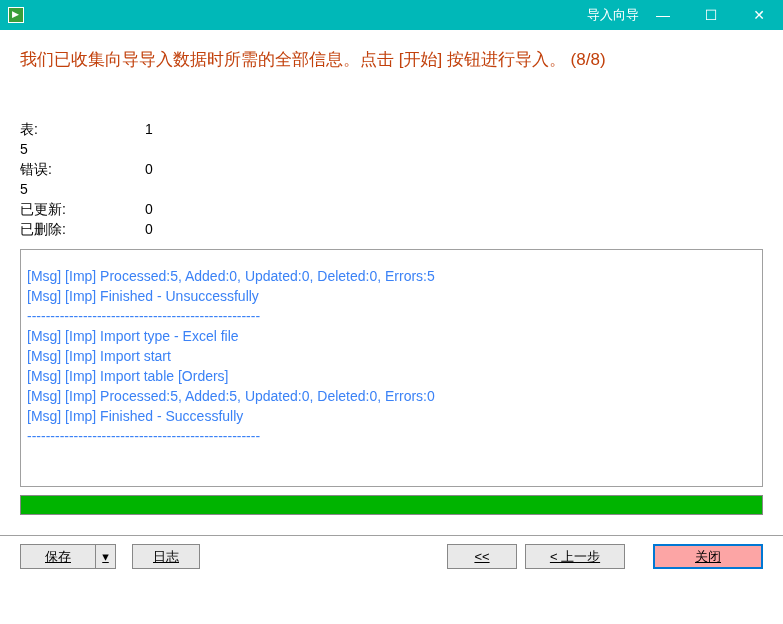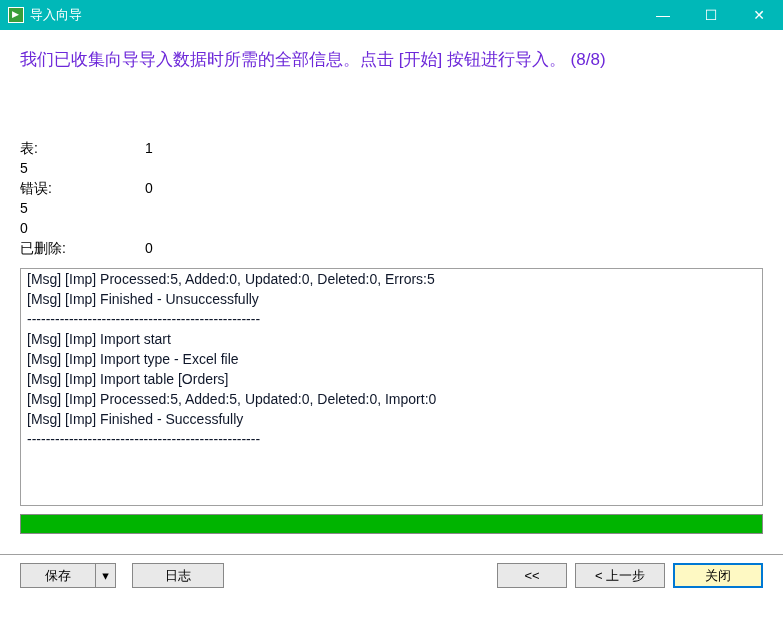--- a/index.html
+++ b/index.html
@@ -29,98 +29,100 @@
       position: relative;
     }
     .titlebar-icon::after {
       content: "▶";
       position: absolute;
       color: #fff;
       font-size: 9px;
       left: 3px;
       top: 1px;
     }
-    .titlebar-title { flex: 1; font-size: 13px; }
+    .titlebar-title { flex: 1; font-size: 13px; text-align: right; }
     .titlebar-controls { display: flex; }
     .titlebar-btn {
       width: 48px;
       height: 30px;
       display: flex;
       align-items: center;
       justify-content: center;
       color: #fff;
       font-size: 14px;
       font-family: Arial;
     }
     .content {
       padding: 18px 20px 0 20px;
     }
     .heading {
-      color: #6d28d9;
+      color: #c2410c;
       font-size: 17px;
-      margin-bottom: 67px;
+      margin-bottom: 48px;
     }
     .stats {
       margin-bottom: 10px;
     }
     .stats-row {
       display: flex;
       line-height: 20px;
       font-size: 14px;
     }
     .stats-label { width: 125px; color: #000; }
     .stats-value { color: #000; }
     .log-area {
       border: 1px solid #a0a0a0;
       height: 238px;
       overflow-y: scroll;
-      padding: 0 6px;
+      padding: 16px 6px;
       font-size: 14px;
       line-height: 20px;
-      color: #0f172a;
+      color: #3b82f6;
       font-family: Arial, sans-serif;
       background: #fff;
     }
     .progress {
       margin-top: 8px;
       height: 20px;
       background: #00b400;
       border: 1px solid #888;
     }
     .bottom-border {
       border-top: 1px solid #a0a0a0;
       margin-top: 20px;
     }
     .button-bar {
       display: flex;
       padding: 8px 20px;
       gap: 8px;
       align-items: center;
+      text-decoration: underline;
     }
     .btn {
       height: 25px;
       border: 1px solid #888;
       background: #e9e9e9;
       font-size: 13px;
       display: flex;
       align-items: center;
       justify-content: center;
       cursor: default;
       font-family: inherit;
     }
     .btn-save { width: 76px; }
     .btn-dropdown { width: 20px; border-left: none; margin-left: -8px; }
-    .btn-log { width: 92px; margin-left: 8px; }
+    .btn-log { width: 68px; margin-left: 8px; }
     .spacer { flex: 1; }
     .btn-nav { width: 70px; }
-    .btn-nav-wide { width: 90px; }
+    .btn-nav-wide { width: 100px; }
     .btn-close {
-      width: 90px;
+      width: 110px;
       border: 2px solid #0078d4;
-      background: #fef9c3;
+      background: #fca5a5;
+      margin-left: 20px;
     }
   </style>
 </head>
 <body>
 
 <div class="titlebar">
   <span class="titlebar-icon"></span>
   <span class="titlebar-title">导入向导</span>
   <div class="titlebar-controls">
     <div class="titlebar-btn">—</div>
@@ -141,36 +143,37 @@
         <div class="stats-value">5</div>
       </div>
     <div class="stats-row">
         <div class="stats-label">错误:</div>
         <div class="stats-value">0</div>
       </div>
     <div class="stats-row">
         <div class="stats-value">5</div>
       </div>
     <div class="stats-row">
+        <div class="stats-label">已更新:</div>
         <div class="stats-value">0</div>
       </div>
     <div class="stats-row">
         <div class="stats-label">已删除:</div>
         <div class="stats-value">0</div>
       </div>
   </div>
 
   <div class="log-area">
     <div>[Msg] [Imp] Processed:5, Added:0, Updated:0, Deleted:0, Errors:5</div>
     <div>[Msg] [Imp] Finished - Unsuccessfully</div>
     <div>--------------------------------------------------</div>
+    <div>[Msg] [Imp] Import type - Excel file</div>
     <div>[Msg] [Imp] Import start</div>
-    <div>[Msg] [Imp] Import type - Excel file</div>
     <div>[Msg] [Imp] Import table [Orders]</div>
-    <div>[Msg] [Imp] Processed:5, Added:5, Updated:0, Deleted:0, Import:0</div>
+    <div>[Msg] [Imp] Processed:5, Added:5, Updated:0, Deleted:0, Errors:0</div>
     <div>[Msg] [Imp] Finished - Successfully</div>
     <div>--------------------------------------------------</div>
   </div>
 
   <div class="progress"></div>
 </div>
 
 <div class="bottom-border"></div>
 
 <div class="button-bar">

